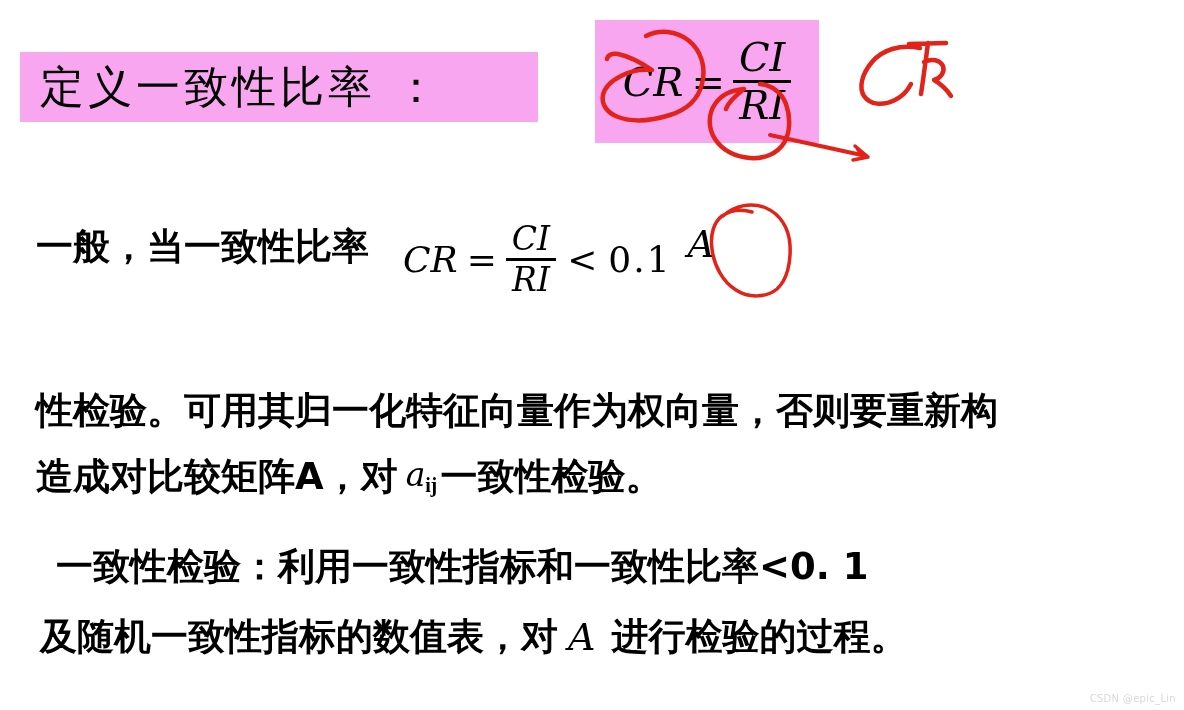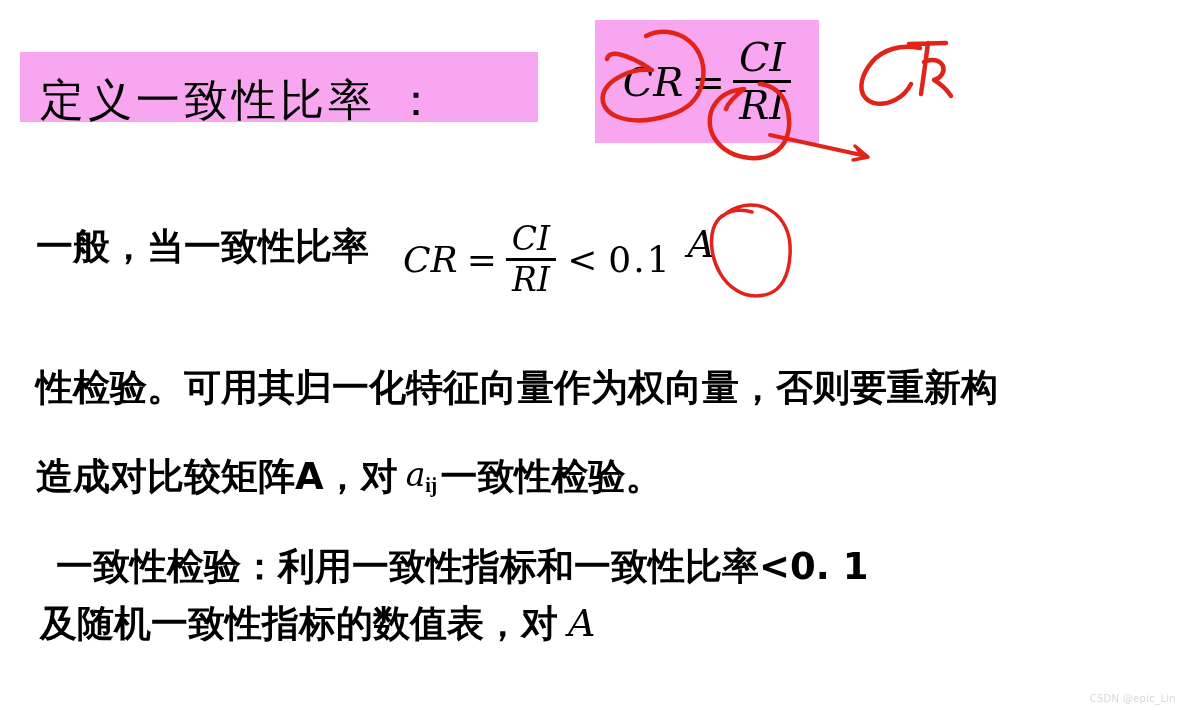--- a/index.html
+++ b/index.html
@@ -110,41 +110,41 @@
     line-height: 1;
     white-space: nowrap;
     color: #000;
   }
 
   .line-general { left: 36px; top: 222px; display: flex; }
   .line-general .seg-cn { font-family: "DejaVu Sans", "Liberation Sans", sans-serif; font-weight: 700; font-size: 37px; }
   .line-general .inline-math { font-size: 31px; margin: 0 6px; display: inline-flex; align-items: center; gap: 5px; }
 
   .p1 { left: 36px; top: 326px; }
-  .p2 { left: 36px; top: 369px; }
+  .p2 { left: 36px; top: 392px; }
   .p3 { left: 36px; top: 458px; display: flex; align-items: flex-start; }
 
   .sub-a {
     font-family: "DejaVu Serif", "Liberation Serif", serif;
     font-style: italic;
     font-weight: 400;
     font-size: 33px;
     margin: 0 4px 0 8px;
   }
   .sub-a sub {
     font-family: Liberation Serif, serif;
     font-style: normal;
     font-weight: 700;
     font-size: 20px;
     vertical-align: -6px;
     letter-spacing: -0.5px;
   }
 
   .p4 { left: 56px; top: 548px; text-align: center; }
-  .p5 { left: 40px; top: 604px; display: flex; align-items: center; }
+  .p5 { left: 40px; top: 618px; display: flex; align-items: flex-start; }
   .italic-A {
     font-family: "DejaVu Serif", "Liberation Serif", serif;
     font-style: italic;
     font-weight: 400;
     font-size: 38px;
     margin: 0 16px 0 10px;
   }
 
   
   .ink {
@@ -170,21 +170,21 @@
     color: #d8d8d8;
     letter-spacing: 0.3px;
     white-space: nowrap;
   }
 </style>
 </head>
 <body>
 
 <div class="slide">
 
-  <div class="abs title-hl" style="background: rgb(249, 166, 240); align-items: flex-end;">
+  <div class="abs title-hl" style="background: rgb(249, 166, 240);">
     <span class="title-text">定义一致性比率 ：</span>
   </div>
 
   <div class="abs formula-hl" style="background: rgb(249, 166, 240);"></div>
 
   <div class="abs big-formula math">
     <span class="math">CR</span>
     <span class="eq">=</span>
     <span class="frac">
       <span class="num math">CI</span>
@@ -219,20 +219,21 @@
       <span>a</span><sub>ij</sub>
     </span>
     <span>一致性检验。</span>
   </div>
 
   <div class="abs bodyline p4">一致性检验：利用一致性指标和一致性比率&lt;0. 1</div>
 
   <div class="abs bodyline p5">
     <span>及随机一致性指标的数值表，对</span>
     <span class="italic-A">A</span>
+    <span>进行检验的过程。</span>
   </div>
 
   <svg class="ink" viewBox="0 0 1184 710">
 
     <path d="M 646 36 C 660 29 676 31 688 40 C 702 51 706 68 702 84 C 698 100 686 110 670 115
              C 651 121 632 122 618 117 C 607 113 601 104 603 95 C 605 86 613 80 621 76
              C 630 71 641 69 652 70 C 640 62 628 56 618 54 C 612 53 608 55 607 59" stroke-width="4.5" stroke="#e2231a"></path>
 
     <path d="M 760 84 C 772 85 782 93 786 104 C 791 118 790 133 784 143 C 777 154 764 159 750 158
              C 735 157 722 150 715 139 C 708 128 708 114 715 104 C 721 95 732 90 744 89

